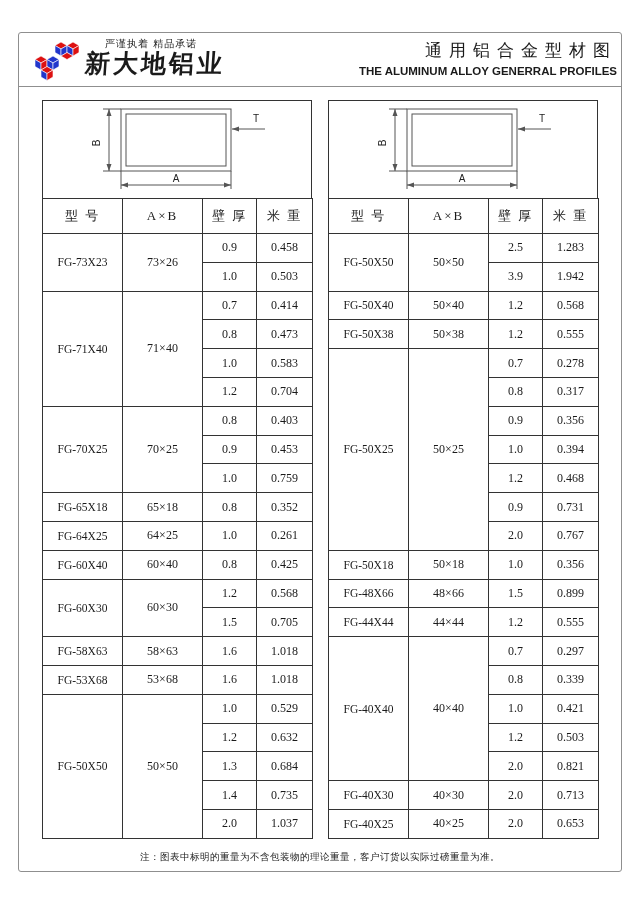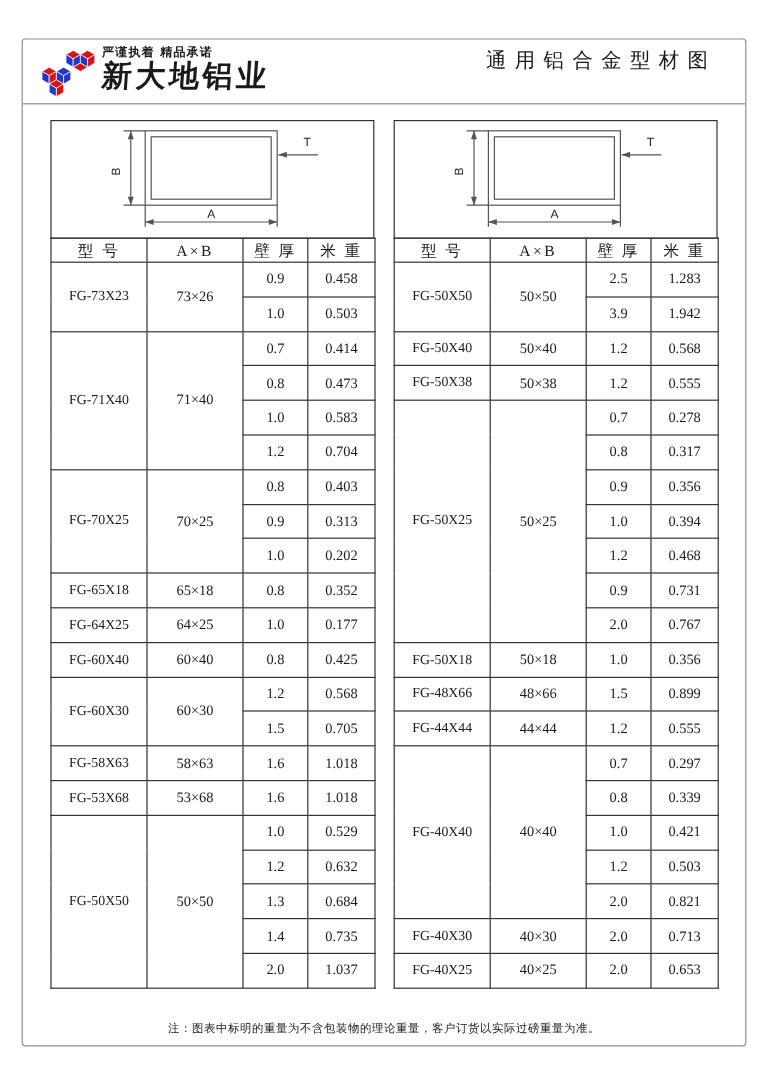--- a/index.html
+++ b/index.html
@@ -13,40 +13,40 @@
     position:absolute; left:18px; top:32px; width:604px; height:840px;
     border:1px solid #8f8f8f; border-radius:3px; background:#fff;
   }
   
   .masthead {
     position:absolute; left:0; top:0; width:100%; height:54px;
     border-bottom:1px solid #8f8f8f;
   }
   .logo { position:absolute; left:12px; top:7px; }
   .brand-text { position:absolute; left:66px; top:4px; }
-  .slogan { font-size:10px; font-weight:bold; letter-spacing:1px; font-family:"DejaVu Serif", serif; }
+  .slogan { font-size:10px; font-weight:normal; letter-spacing:1px; font-family:"DejaVu Serif", serif;margin-left:20px; }
   .company { font-size:25px; font-weight:900; letter-spacing:3px; font-family:"DejaVu Serif", serif; line-height:1.0; transform:skewX(-4deg); }
-  .mast-right { position:absolute; right:24px; top:6px; text-align:right; }
+  .mast-right { position:absolute; right:4px; top:6px; text-align:right; }
   .title-cn { font-size:17px; letter-spacing:7px; font-family:"DejaVu Serif", serif; }
   .title-en { font-size:11.5px; font-weight:bold; font-family:"Liberation Sans", sans-serif; margin-top:3px; }
   
   .tables-row {
     position:absolute; top:67px; left:0; width:100%;
     display:flex; justify-content:center; gap:16px;
   }
   .panel { width:270px; }
   .diagram-box { width:270px; height:99px; border:1px solid #333; }
   .panel table {
     border-collapse:collapse; table-layout:fixed; width:270px; margin-top:-1px;
   }
   .panel th, .panel td {
     border:1px solid #333; text-align:center; vertical-align:middle;
     font-family:"Liberation Serif", serif; background:#fff; padding:0;
   }
-  .panel thead tr { height:20px; }
+  .panel thead tr { height:35px; }
   .panel tbody tr { height:28.8px; }
   .panel th { font-weight:normal; font-size:13px; letter-spacing:2px; }
   .panel td { font-size:12px; }
   .panel td.c0 { font-size:11.5px; }
   col.c0 { width:80px; } col.c1 { width:80px; } col.c2 { width:54px; } col.c3 { width:56px; }
   
   .note { position:absolute; bottom:7px; left:0; width:100%; text-align:center; }
   .note-cn { font-size:9.5px; font-family:"DejaVu Serif", serif; letter-spacing:0.5px;text-align:center; }
   .note-en { font-size:9.5px; font-family:"DejaVu Sans Mono", monospace; word-spacing:5px; margin-top:1px; }
   svg text { font-family:"Liberation Sans", sans-serif; }
@@ -79,20 +79,21 @@
         <polygon points="10,30 16,33.5 16,40.5 10,37" fill="#2236cc"></polygon>
         <polygon points="22,30 16,33.5 16,40.5 22,37" fill="#dd1111"></polygon>
       </g>
     </svg>
     <div class="brand-text">
       <div class="slogan">严谨执着 精品承诺</div>
       <div class="company">新大地铝业</div>
     </div>
     <div class="mast-right">
       <div class="title-cn">通用铝合金型材图</div>
+      <div class="title-en">THE ALUMINUM ALLOY GENERRAL PROFILES</div>
     </div>
   </div>
 
   <div class="tables-row">
 
     <div class="panel">
       <div class="diagram-box">
         <svg width="268" height="97" viewBox="0 0 268 97">
           <g stroke="#555" fill="none" stroke-width="1">
             <rect x="78" y="8" width="110" height="62"></rect>
@@ -165,37 +166,37 @@
               <td class="c3">0.704</td>
             </tr>
             <tr>
               <td rowspan="3" class="c0">FG-70X25</td>
               <td rowspan="3" class="c1">70×25</td>
               <td class="c2">0.8</td>
               <td class="c3">0.403</td>
             </tr>
             <tr>
               <td class="c2">0.9</td>
-              <td class="c3">0.313</td>
-            </tr>
-            <tr>
-              <td class="c2">1.0</td>
-              <td class="c3">0.202</td>
+              <td class="c3">0.453</td>
+            </tr>
+            <tr>
+              <td class="c2">1.0</td>
+              <td class="c3">0.759</td>
             </tr>
             <tr>
               <td rowspan="1" class="c0">FG-65X18</td>
               <td rowspan="1" class="c1">65×18</td>
               <td class="c2">0.8</td>
               <td class="c3">0.352</td>
             </tr>
             <tr>
               <td rowspan="1" class="c0">FG-64X25</td>
               <td rowspan="1" class="c1">64×25</td>
               <td class="c2">1.0</td>
-              <td class="c3">0.177</td>
+              <td class="c3">0.261</td>
             </tr>
             <tr>
               <td rowspan="1" class="c0">FG-60X40</td>
               <td rowspan="1" class="c1">60×40</td>
               <td class="c2">0.8</td>
               <td class="c3">0.425</td>
             </tr>
             <tr>
               <td rowspan="2" class="c0">FG-60X30</td>
               <td rowspan="2" class="c1">60×30</td>

